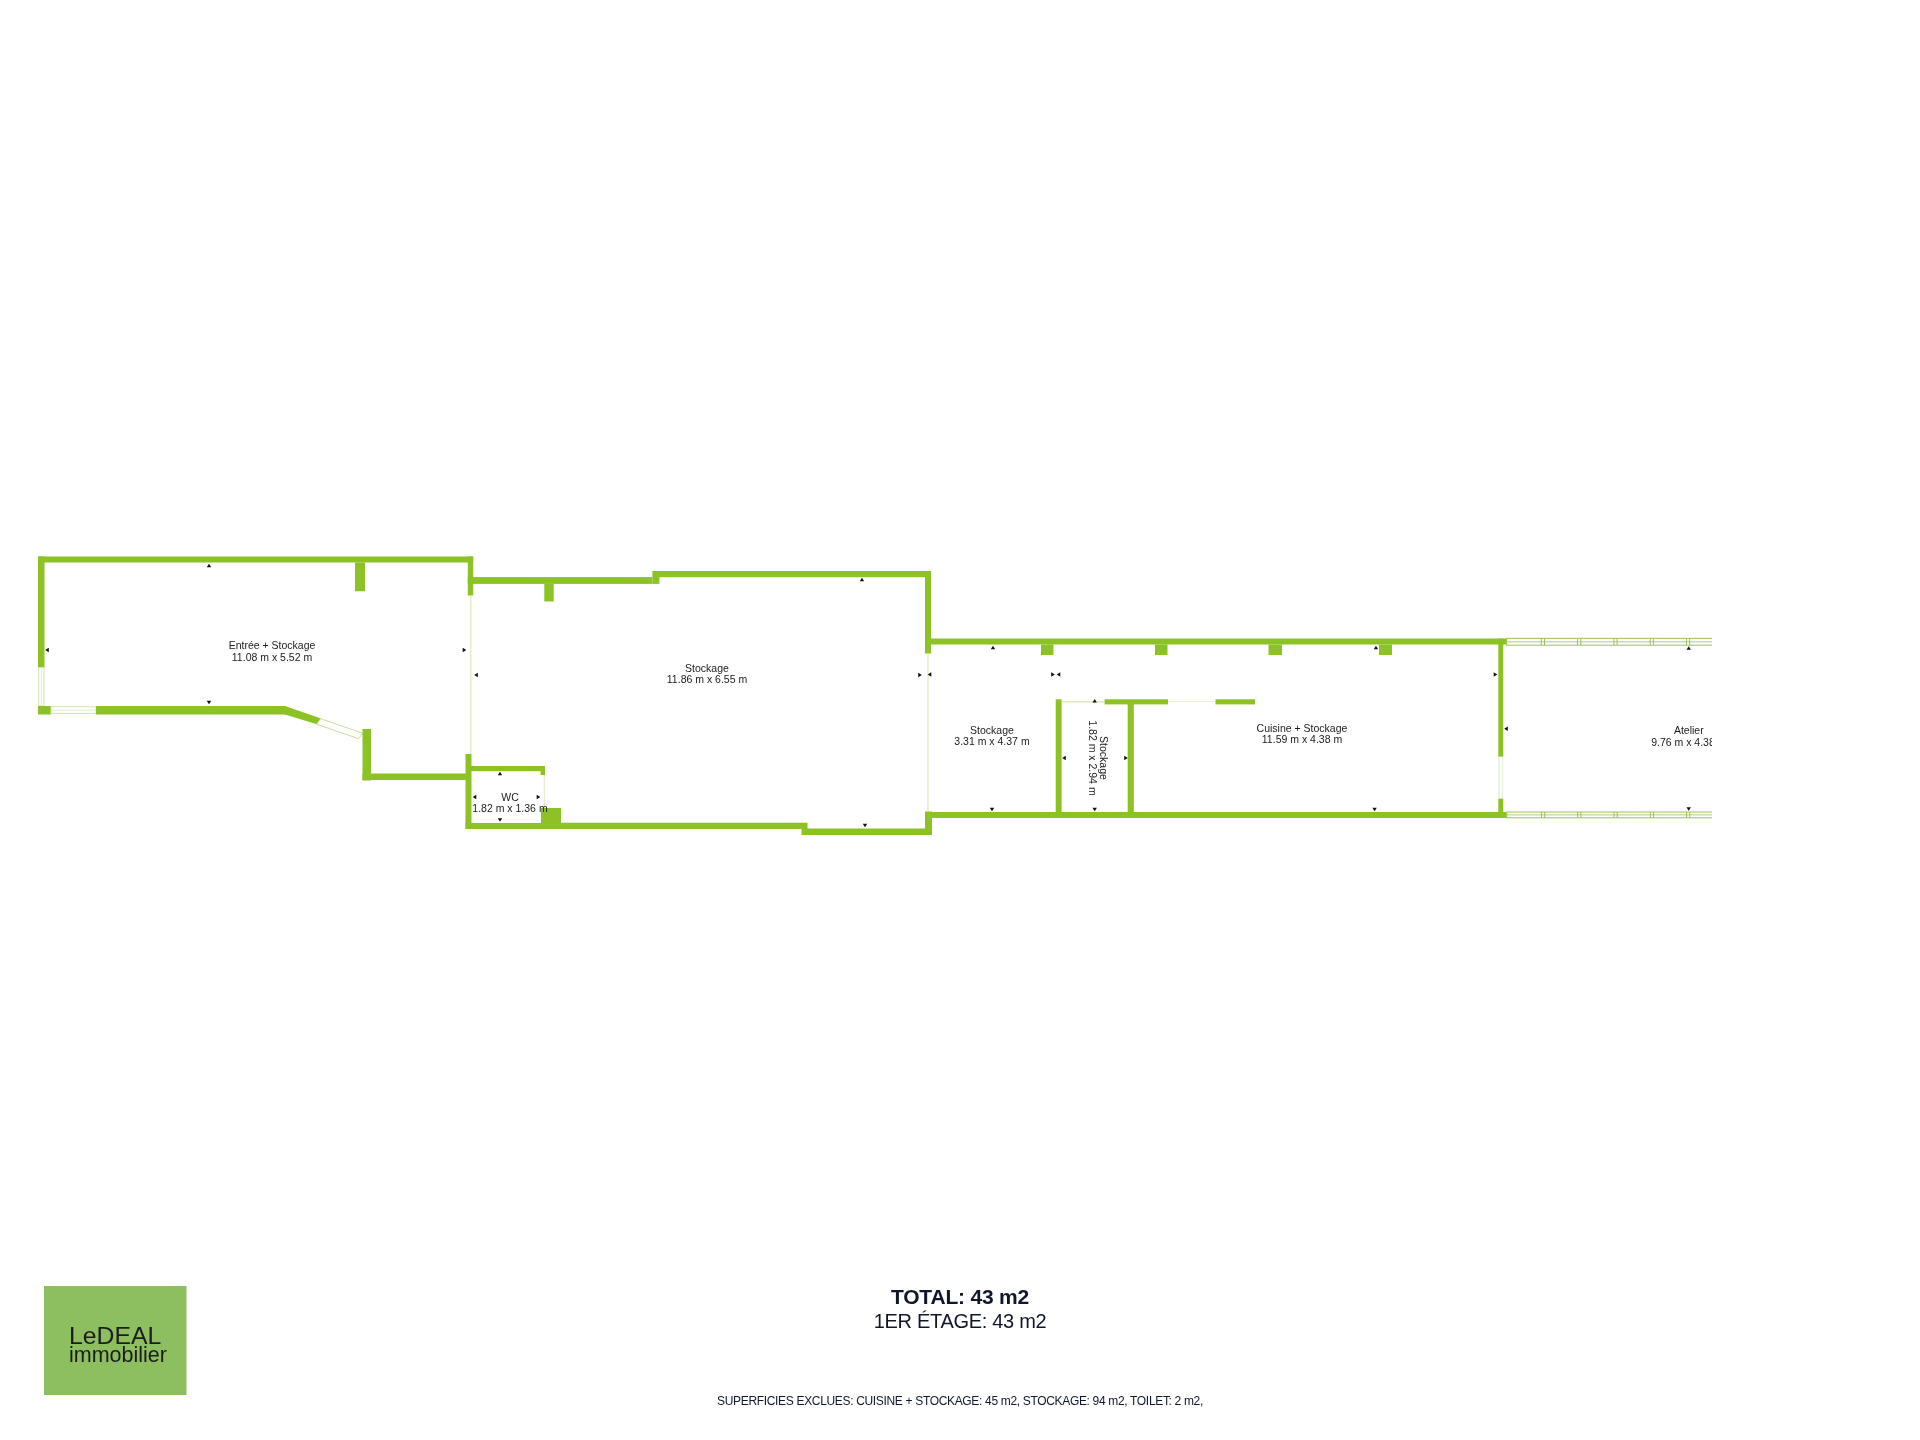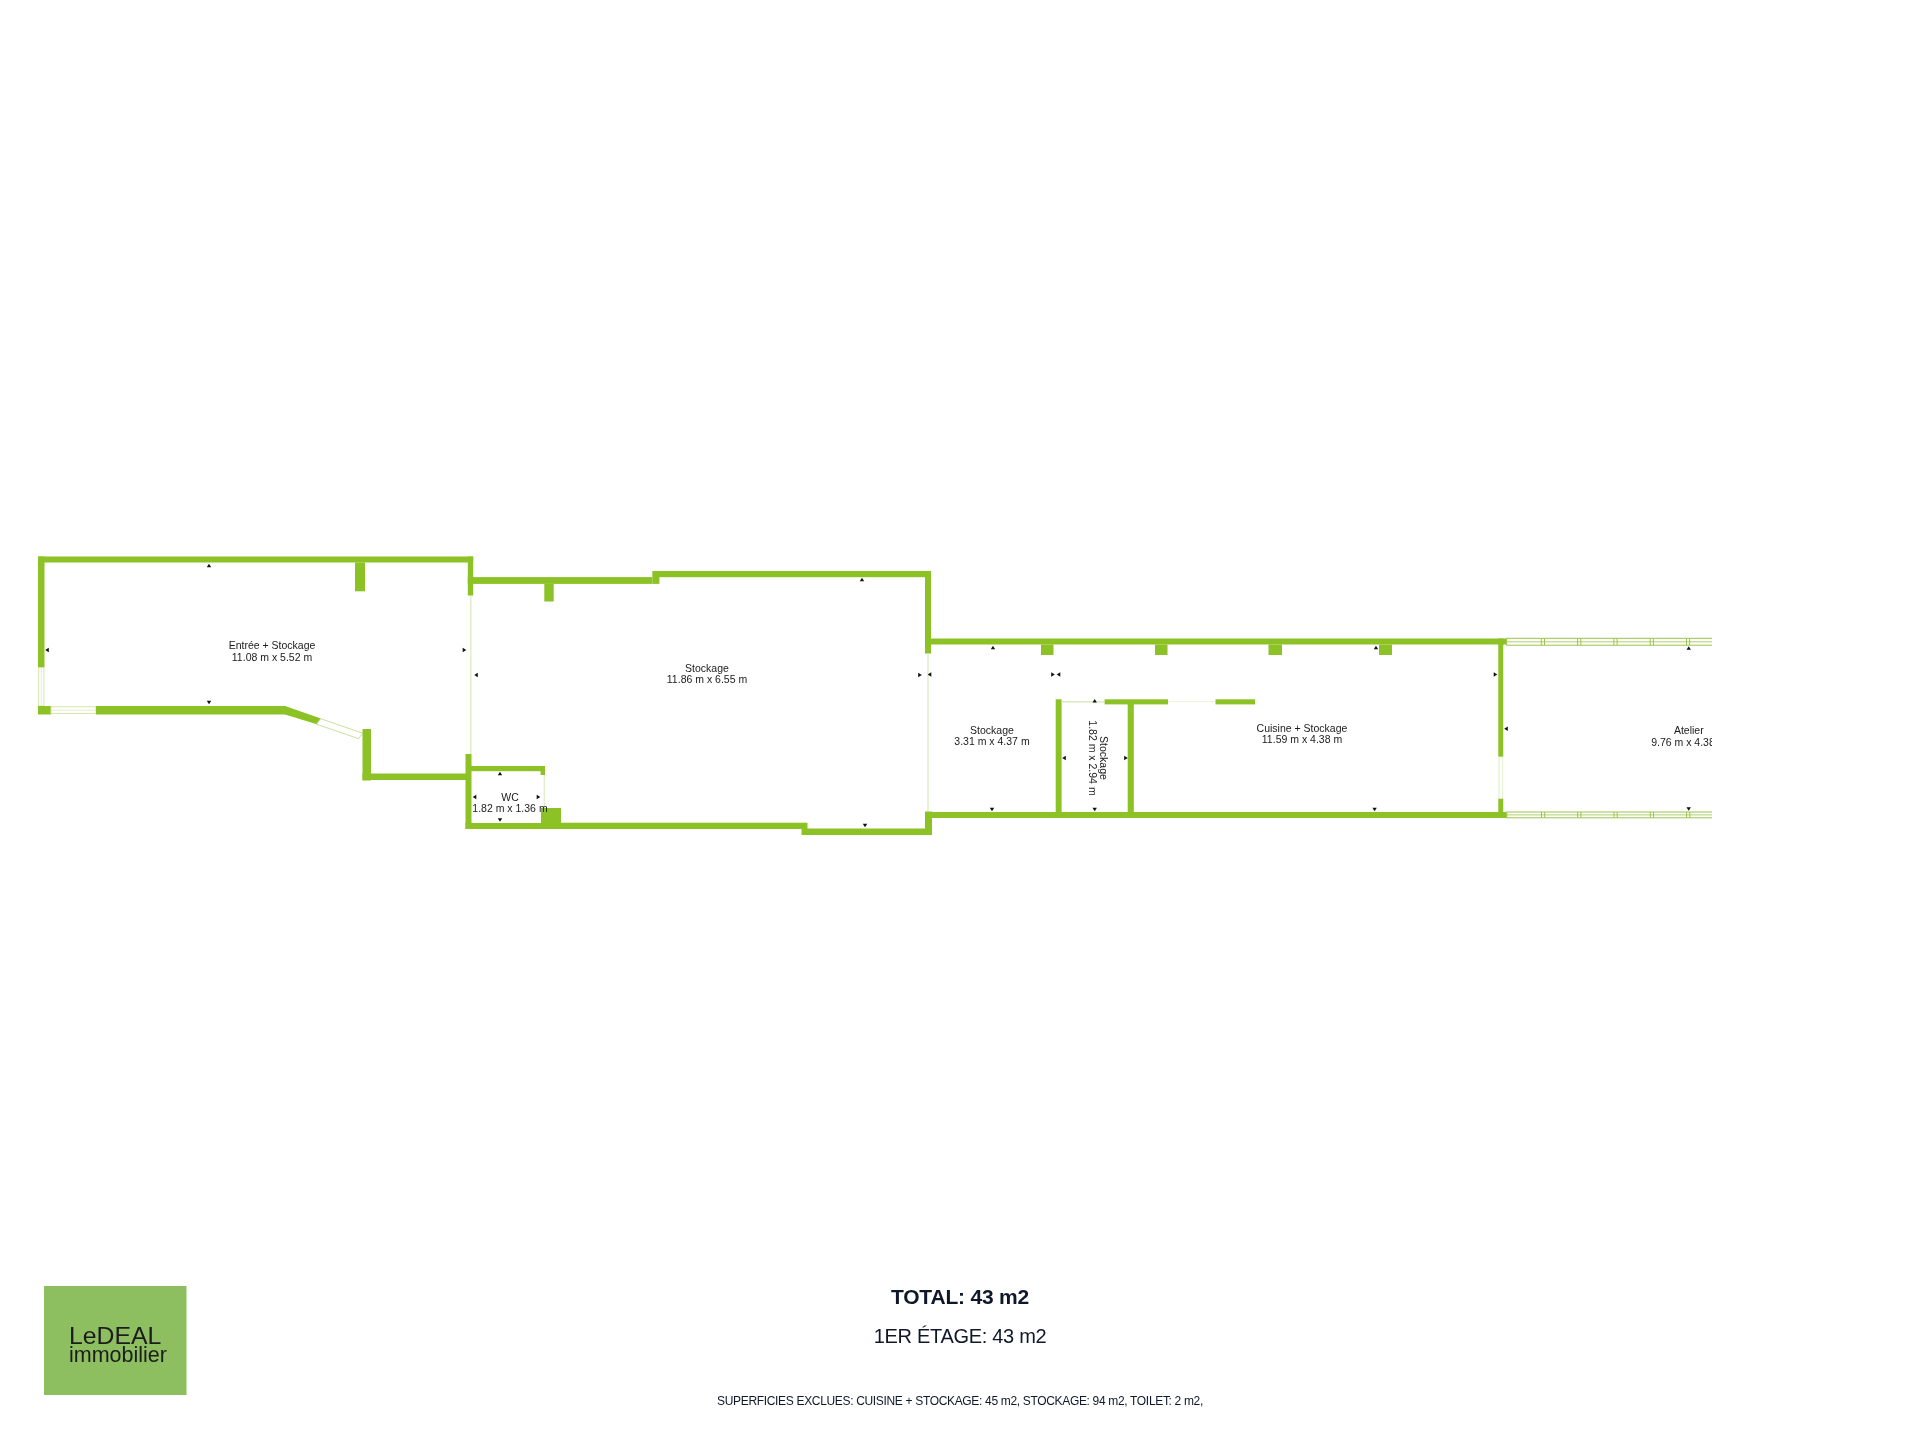--- a/index.html
+++ b/index.html
@@ -252,18 +252,18 @@
       </g>
 
 <g>
         <polygon points="1824.9,1361.9 1881.5,1382.5 1859.4,1394.4 1852.5,1416.4" fill="#111111"></polygon>
 <text x="1813" y="1358" font-family="Liberation Sans, sans-serif" font-size="15px" fill="#111111" transform="rotate(-40 1813 1353)" text-anchor="middle">N</text>
       </g>
 </svg>
 
 <div class="btxt" style="top:1284.5px;font-size:21px;font-weight:bold;letter-spacing:-0.2px;">TOTAL: 43 m2</div>
 
-<div class="btxt" style="top:1310px;font-size:20px;letter-spacing:-0.3px;margin-top:15px;">1ER ÉTAGE: 43 m2</div>
+<div class="btxt" style="top:1310px;font-size:20px;letter-spacing:-0.3px;">1ER ÉTAGE: 43 m2</div>
 
 <div class="btxt" style="top:1394px;font-size:12px;letter-spacing:-0.33px;">SUPERFICIES EXCLUES: CUISINE + STOCKAGE: 45 m2, STOCKAGE: 94 m2, TOILET: 2 m2,</div>
 
 
 </div>
 
 </body></html>

